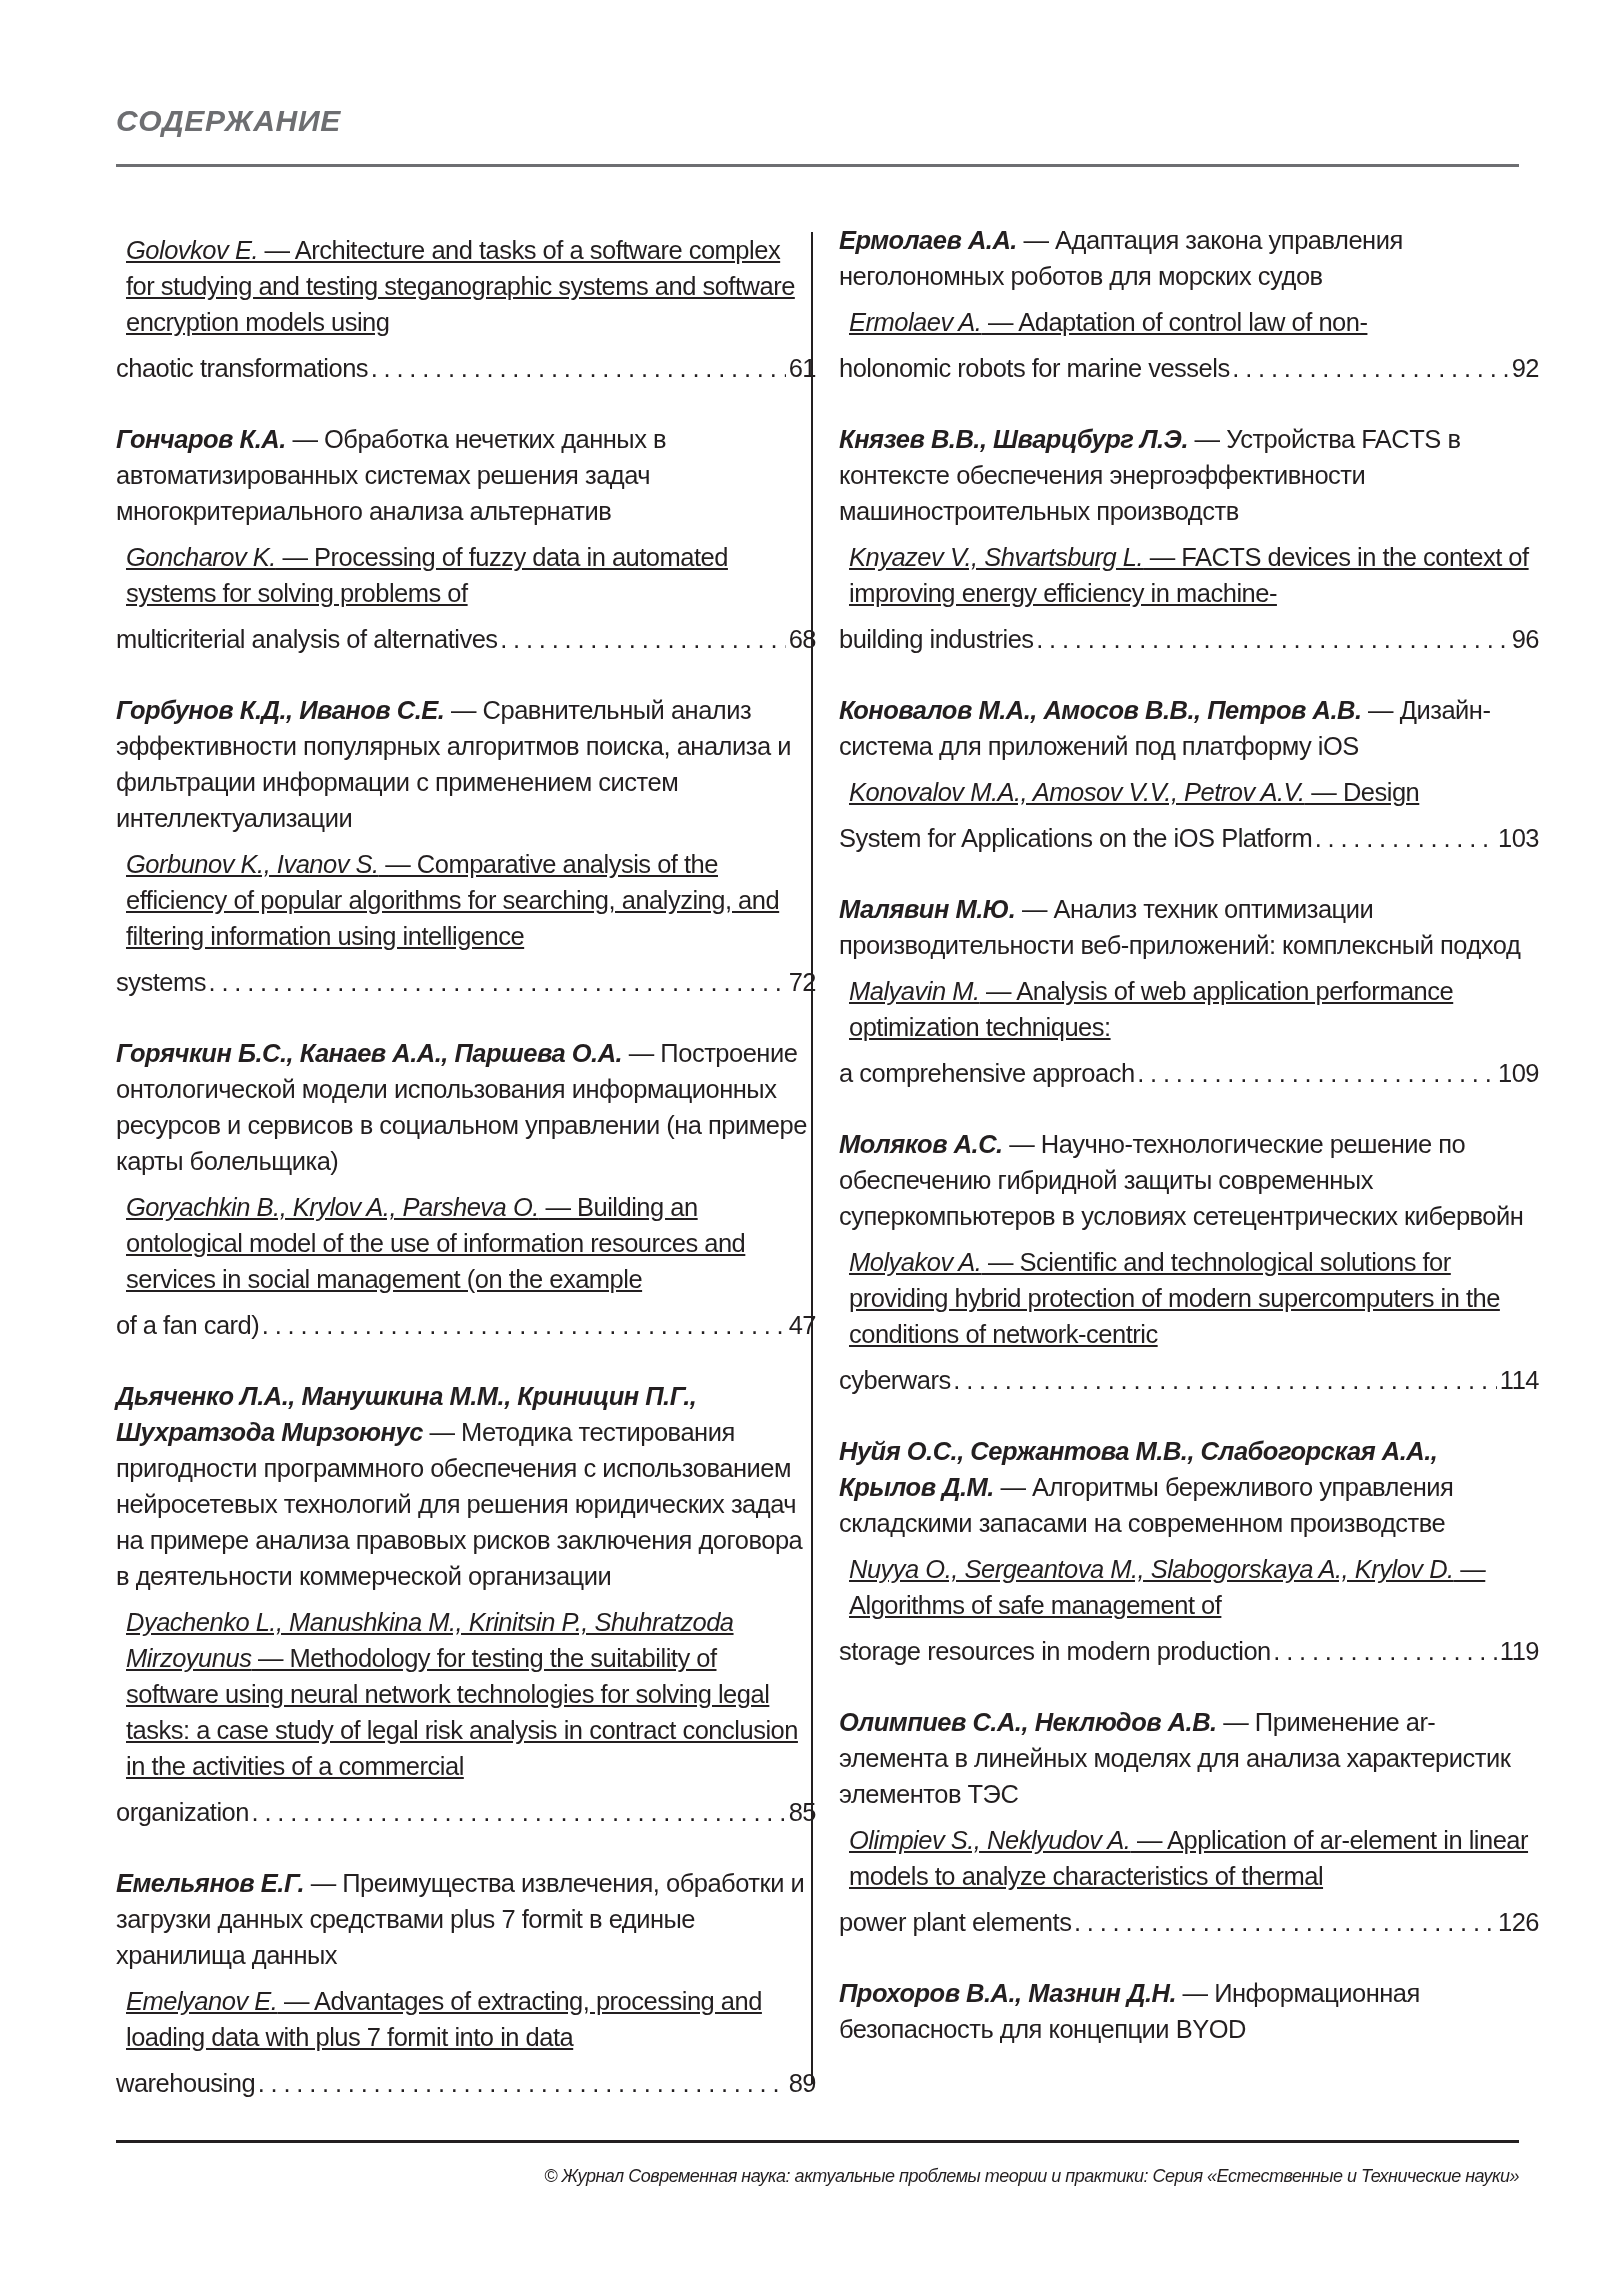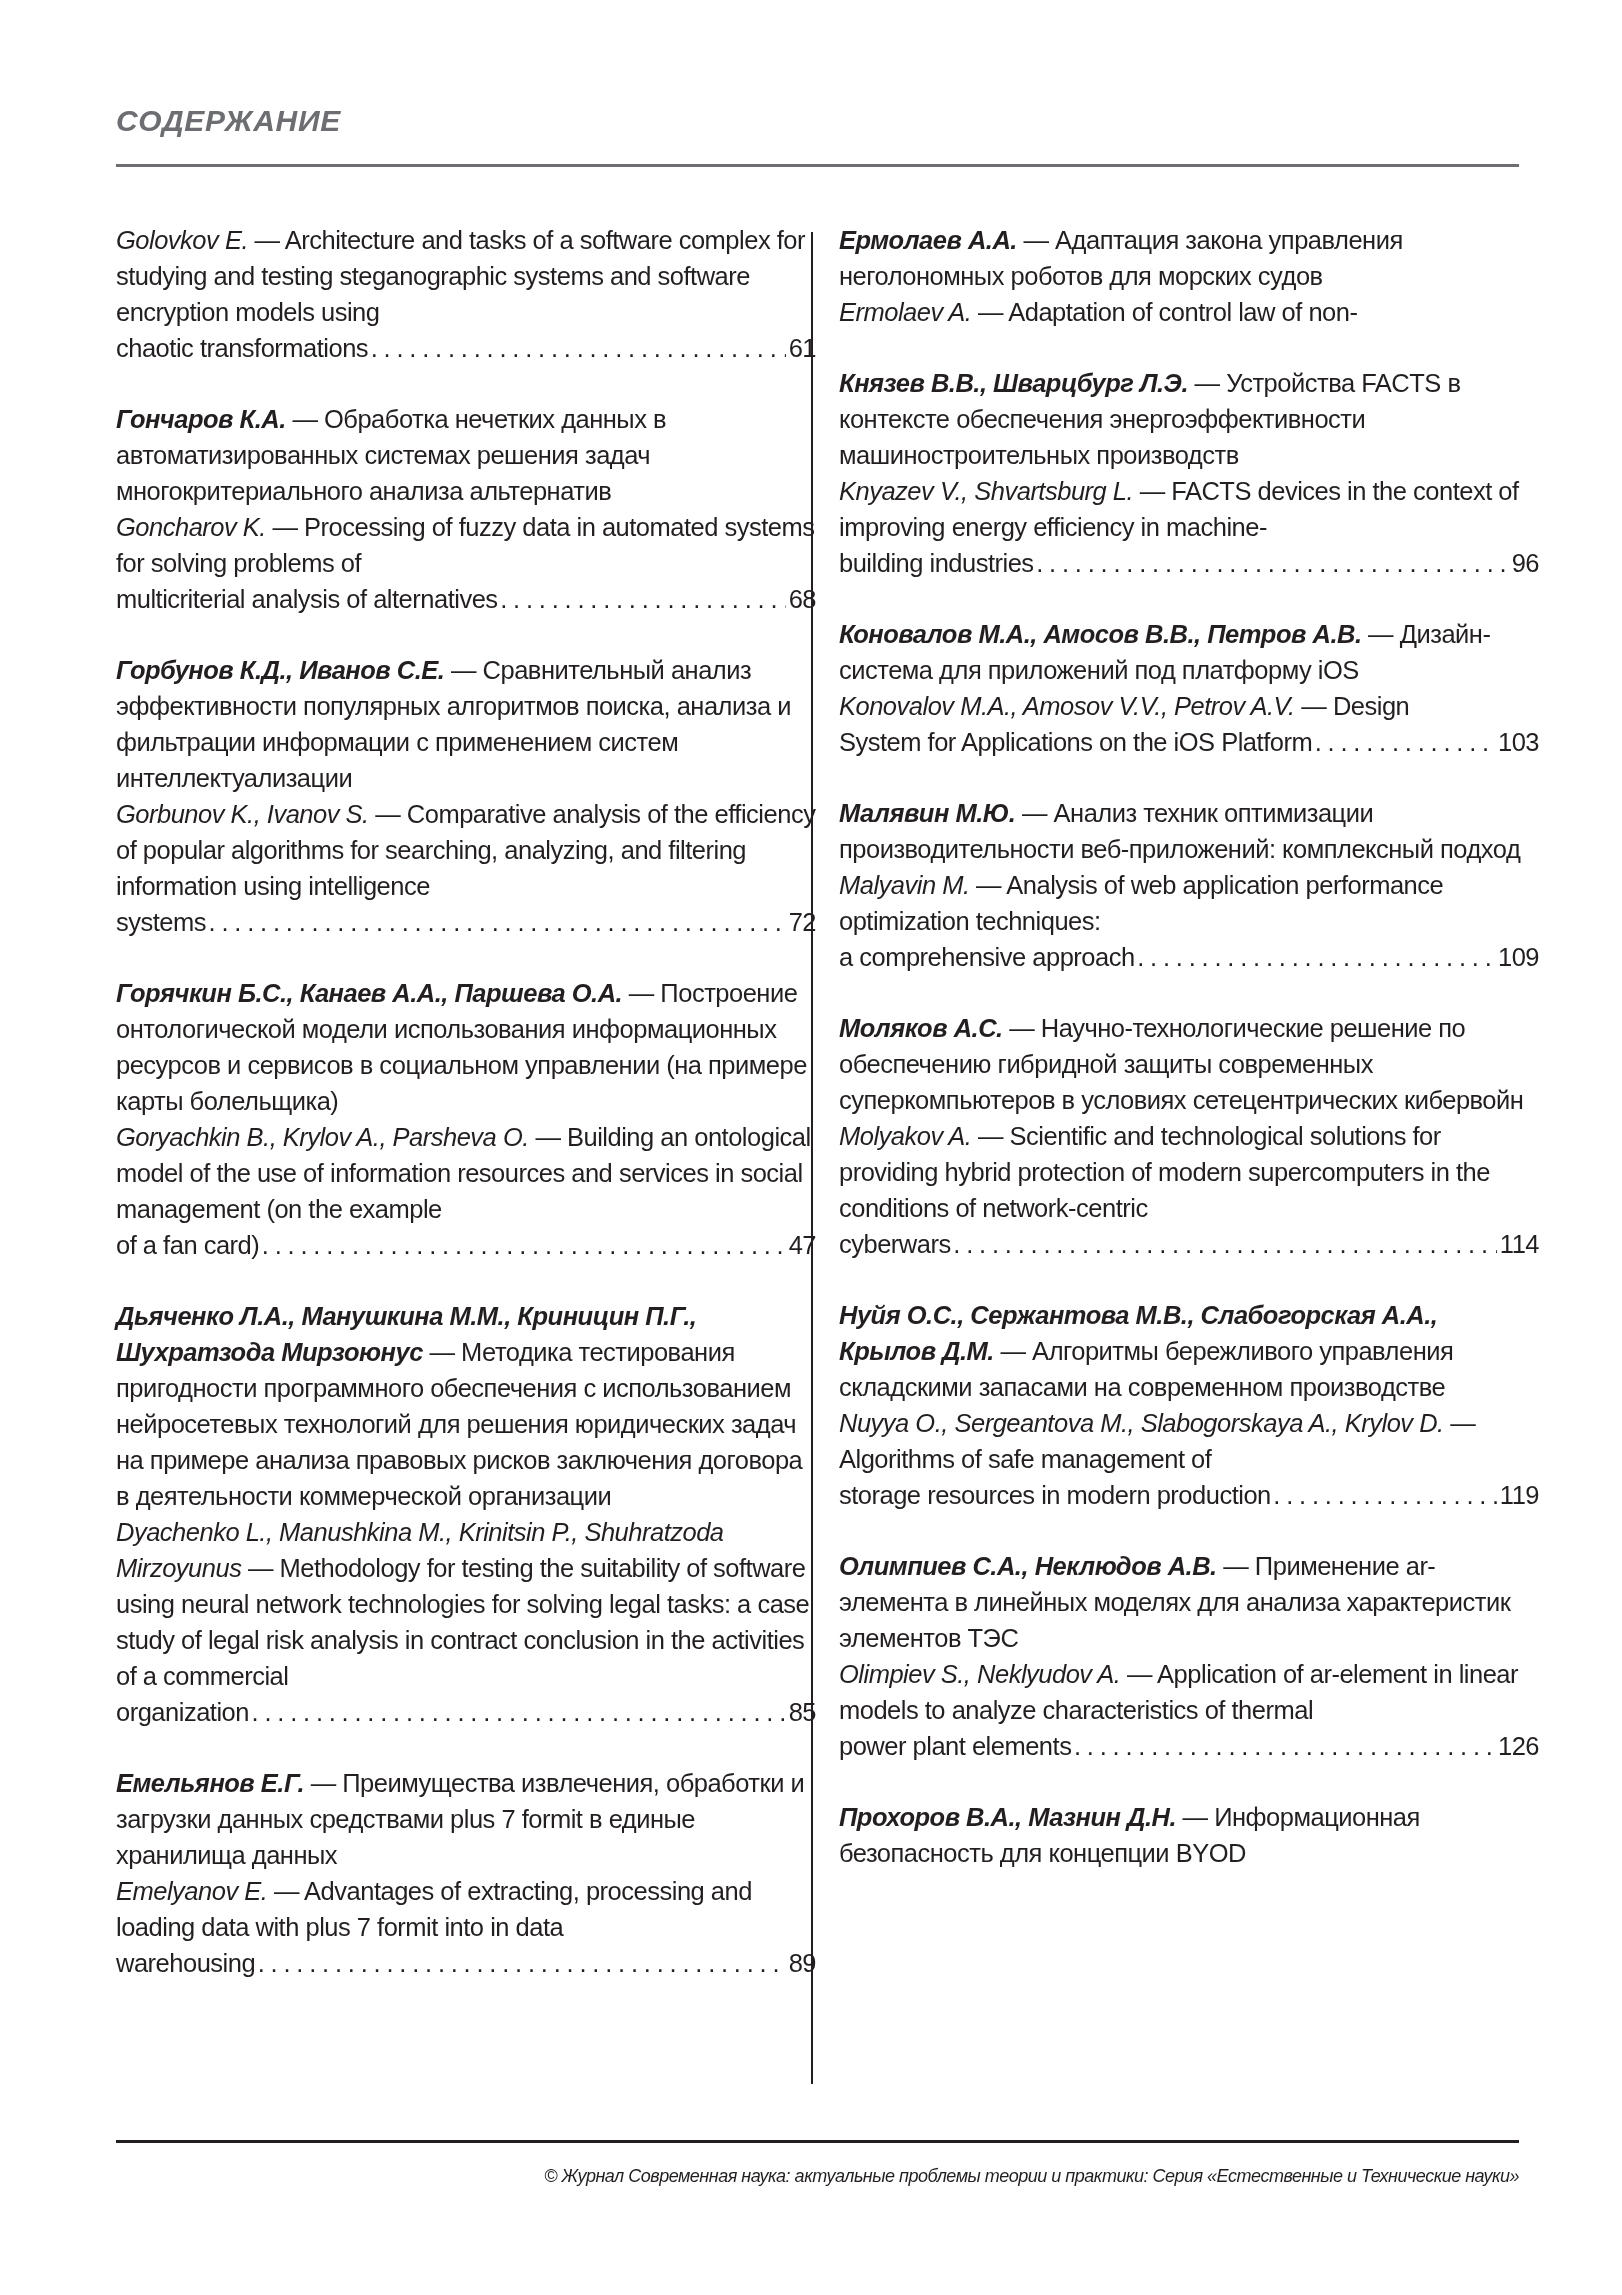--- a/index.html
+++ b/index.html
@@ -8,21 +8,21 @@
     .header-title { position: absolute; left: 116px; top: 104px; font-size: 30px; font-style: italic;
       font-weight: bold; color: #6d6e71; letter-spacing: 0.7px; }
     .header-rule { position: absolute; left: 116px; top: 164px; width: 1403px; height: 2.6px; background: #6d6e71; }
     .col { position: absolute; top: 222px; width: 700px; }
     .col-left { left: 116px; }
     .col-right { left: 839px; }
     .col-divider { position: absolute; left: 811px; top: 232px; width: 2px; height: 1852px; background: #231f20; }
     .entry { margin-bottom: 35px; font-size: 25.5px; line-height: 36px; letter-spacing: -0.5px; }
     .ru { margin: 0; }
     .ru .authors { font-weight: bold; font-style: italic; }
-    .en { margin: 0; }
+    .en { margin: 10px; text-decoration: underline; }
     .en .authors { font-style: italic; }
     .last-line { display: flex; align-items: baseline; }
     .last-line .txt { white-space: nowrap; }
     .leader { flex: 1; overflow: hidden; white-space: nowrap; margin: 0 2.6px; letter-spacing: 3.3px; color: #231f20; }
     .leader::before { content: ". . . . . . . . . . . . . . . . . . . . . . . . . . . . . . . . . . . . . . . . . . . . . . . . . . . . . . . . . . . . . . . . . . . . . . . . . . . . . . . . . . . ."; letter-spacing: 0; word-spacing: -1.3px; }
     .page { white-space: nowrap; }
     .footer-rule { position: absolute; left: 116px; top: 2140px; width: 1403px; height: 3.3px; background: #231f20; }
     .footer-text { position: absolute; left: 116px; width: 1403px; top: 2166px; font-size: 18px;
       font-style: italic; text-align: right; color: #231f20; letter-spacing: -0.5px; white-space: nowrap; }
   </style>
@@ -85,20 +85,25 @@
         <span class="leader"></span>
         <span class="page">89</span>
       </div>
     </div>
   </div>
 <div class="col-divider"></div>
 <div class="col col-right">
     <div class="entry">
       <p class="ru"><span class="authors">Ермолаев А.А.</span><span> — Адаптация закона управления неголономных роботов для морских судов</span></p>
       <p class="en"><span class="authors">Ermolaev A.</span><span> — Adaptation of control law of non-</span></p>
+      <div class="last-line">
+        <span class="txt">holonomic robots for marine vessels</span>
+        <span class="leader"></span>
+        <span class="page">92</span>
+      </div>
     </div>
     <div class="entry">
       <p class="ru"><span class="authors">Князев В.В., Шварцбург Л.Э.</span><span> — Устройства FACTS в контексте обеспечения энергоэффективности машиностроительных производств</span></p>
       <p class="en"><span class="authors">Knyazev V., Shvartsburg L.</span><span> — FACTS devices in the context of improving energy efficiency in machine-</span></p>
       <div class="last-line">
         <span class="txt">building industries</span>
         <span class="leader"></span>
         <span class="page">96</span>
       </div>
     </div>

